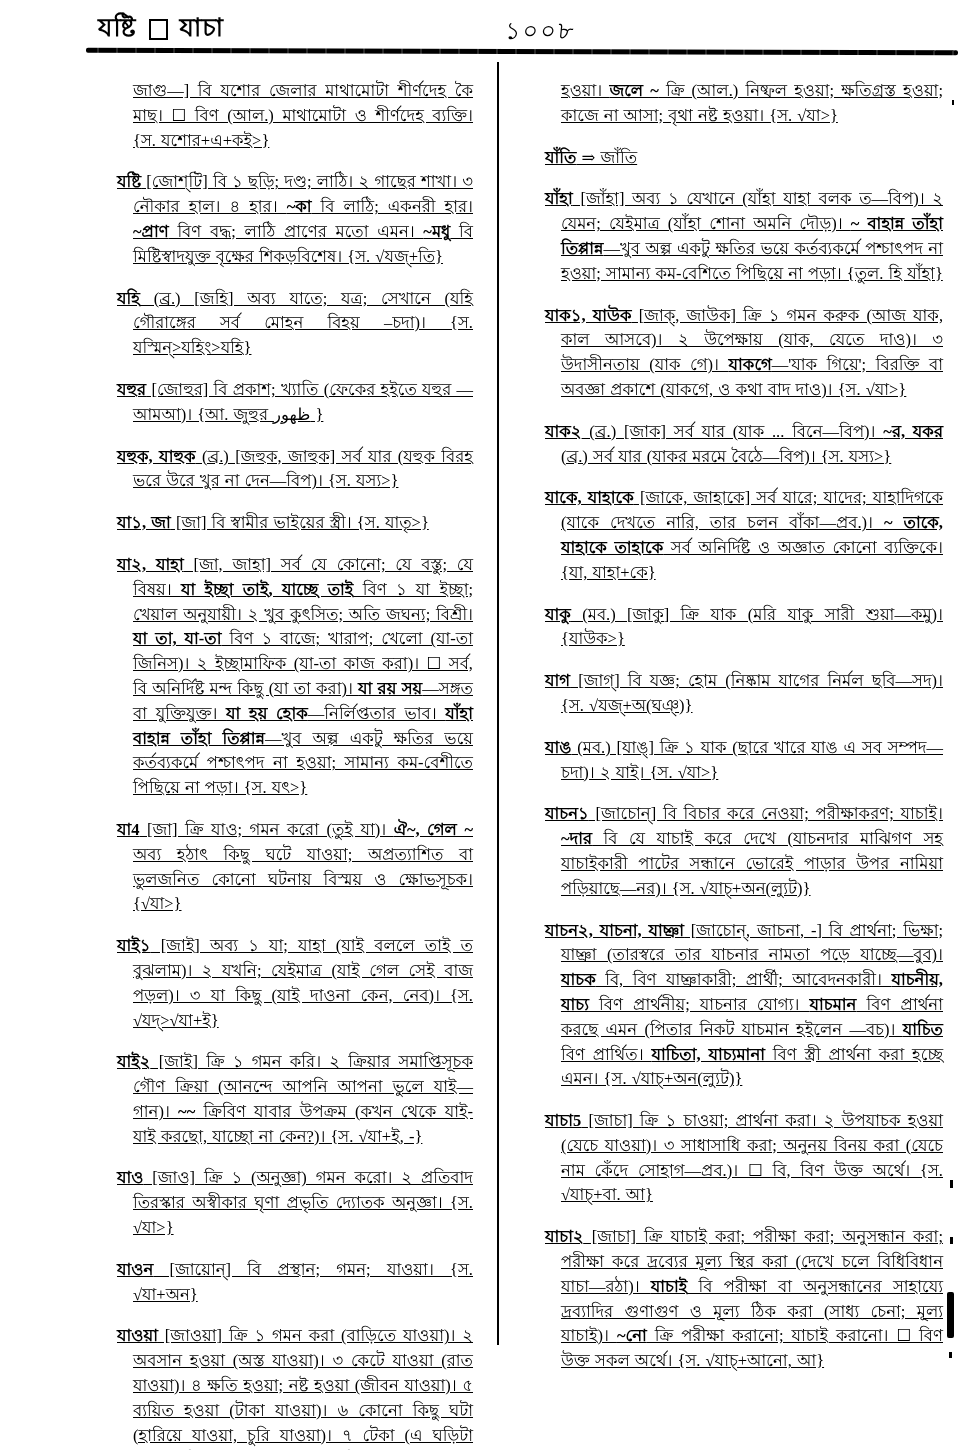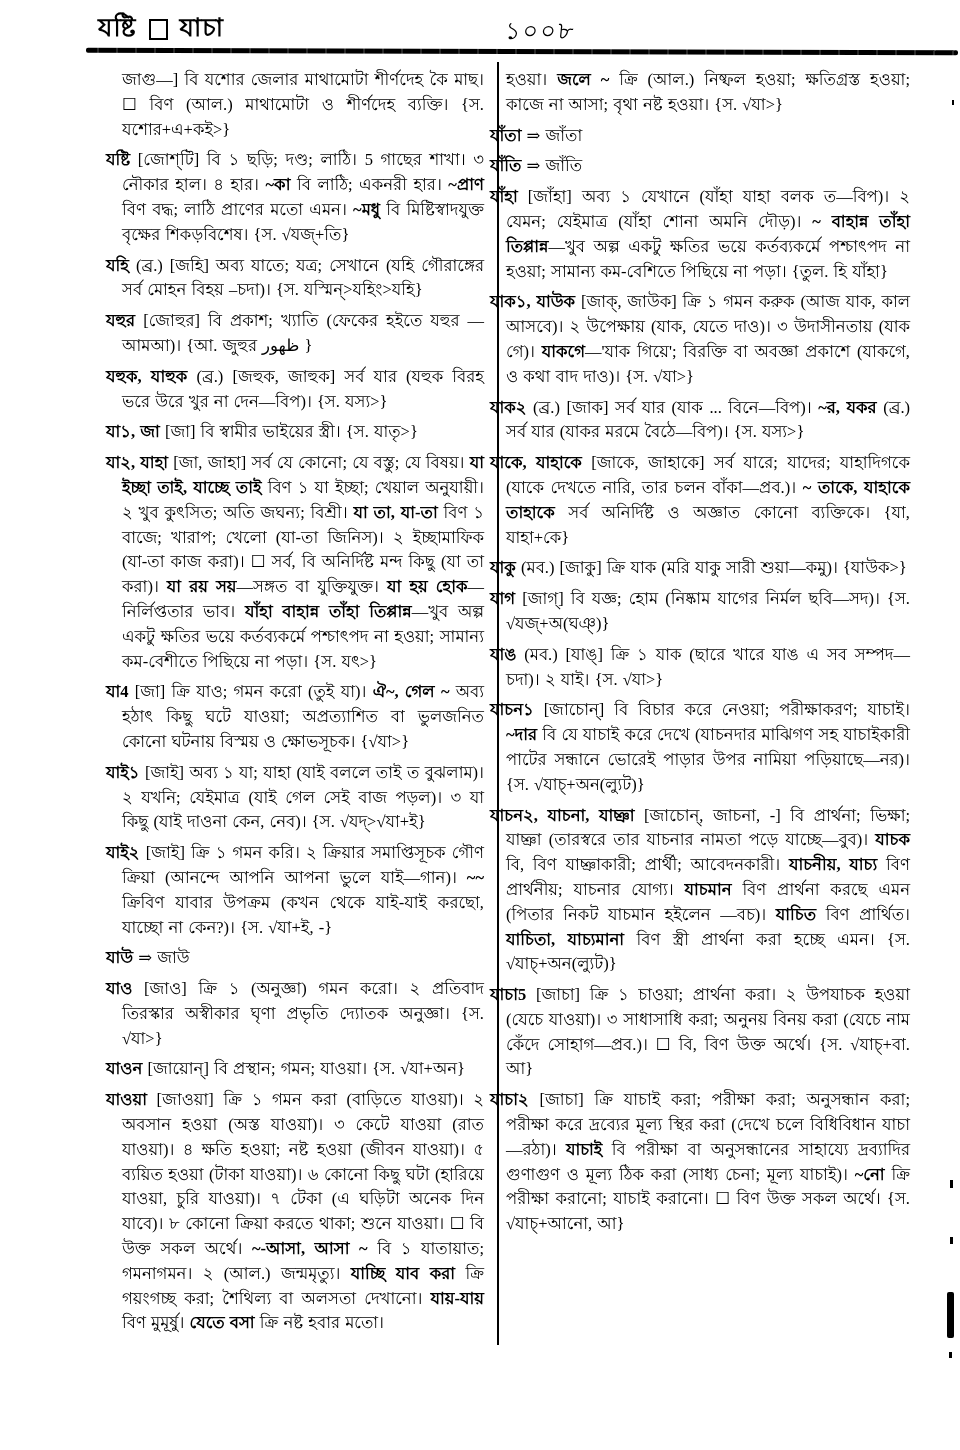--- a/index.html
+++ b/index.html
@@ -21,22 +21,22 @@
     transform:skewX(-6deg);
   }
   .head-rule{
     position:absolute;left:86px;top:49px;width:872px;height:5px;
     background:repeating-linear-gradient(92deg,#000 0 11px,#2a2a2a 11px 13px,#000 13px 19px);
     transform:rotate(0.15deg);border-radius:2px;
   }
   
   .col{position:absolute;top:62px;font-size:16.5px;line-height:24.8px;text-align:justify;}
   .col-left{left:100px;width:390px;}
-  .col-right{left:484px;width:432px;}
-  .entry{margin:6px;padding-left:16px;text-indent:-16px;word-spacing:1px;}
+  .col-right{left:528px;width:432px;}
+  .entry{margin:17px;padding-left:16px;text-indent:-16px;word-spacing:1px;text-decoration:underline;}
   .entry.cont{text-indent:0;}
   .entry b.hw{font-weight:bold;}
   .divider{position:absolute;left:497px;top:62px;width:2px;height:1283px;background:#000;}
   
   .artifact{position:absolute;background:#000;}
   .a1{left:947px;top:1292px;width:7px;height:46px;border-radius:2px;}
   .a2{left:950px;top:1180px;width:3px;height:8px;}
   .a3{left:950px;top:1237px;width:3px;height:7px;}
   .a4{left:949px;top:1352px;width:3px;height:6px;}
   .a5{left:952px;top:100px;width:2px;height:5px;}
@@ -51,38 +51,36 @@
     <span class="sep-box"></span>
     <span>যাচা</span>
   </div>
 
   <div class="pageno">১০০৮</div>
 
   <div class="head-rule"></div>
 
   <div class="col col-left" id="col-left">
       <p class="entry cont"><span>জাগু—] বি যশোর জেলার মাথামোটা শীর্ণদেহ কৈ মাছ। ☐ বিণ (আল.) মাথামোটা ও শীর্ণদেহ ব্যক্তি। {স. যশোর+এ+কই&gt;}</span></p>
-      <p class="entry"><b class="hw">যষ্টি</b><span> [জোশ্‌টি] বি ১ ছড়ি; দণ্ড; লাঠি। 5 গাছের শাখা। ৩ নৌকার হাল। ৪ হার। </span><b>~কা</b><span> বি লাঠি; একনরী হার। </span><b>~প্রাণ</b><span> বিণ বদ্ধ; লাঠি প্রাণের মতো এমন। </span><b>~মধু</b><span> বি মিষ্টিস্বাদযুক্ত বৃক্ষের শিকড়বিশেষ। {স. √যজ্+তি}</span></p>
+      <p class="entry"><b class="hw">যষ্টি</b><span> [জোশ্‌টি] বি ১ ছড়ি; দণ্ড; লাঠি। ২ গাছের শাখা। ৩ নৌকার হাল। ৪ হার। </span><b>~কা</b><span> বি লাঠি; একনরী হার। </span><b>~প্রাণ</b><span> বিণ বদ্ধ; লাঠি প্রাণের মতো এমন। </span><b>~মধু</b><span> বি মিষ্টিস্বাদযুক্ত বৃক্ষের শিকড়বিশেষ। {স. √যজ্+তি}</span></p>
       <p class="entry"><b class="hw">যহি</b><span> (ব্র.) [জহি] অব্য যাতে; যত্র; সেখানে (যহি গৌরাঙ্গের সর্ব মোহন বিহয় –চদা)। {স. যস্মিন্&gt;যহিং&gt;যহি}</span></p>
       <p class="entry"><b class="hw">যহুর</b><span> [জোহুর] বি প্রকাশ; খ্যাতি (ফেকের হইতে যহুর —আমআ)। {আ. জুহুর ظهور }</span></p>
       <p class="entry"><b class="hw">যহুক, যাহুক</b><span> (ব্র.) [জহুক, জাহুক] সর্ব যার (যহুক বিরহ ভরে উরে খুর না দেন—বিপ)। {স. যস্য&gt;}</span></p>
       <p class="entry"><b class="hw">যা১, জা</b><span> [জা] বি স্বামীর ভাইয়ের স্ত্রী। {স. যাতৃ&gt;}</span></p>
       <p class="entry"><b class="hw">যা২, যাহা</b><span> [জা, জাহা] সর্ব যে কোনো; যে বস্তু; যে বিষয়। </span><b>যা ইচ্ছা তাই, যাচ্ছে তাই</b><span> বিণ ১ যা ইচ্ছা; খেয়াল অনুযায়ী। ২ খুব কুৎসিত; অতি জঘন্য; বিশ্রী। </span><b>যা তা, যা-তা</b><span> বিণ ১ বাজে; খারাপ; খেলো (যা-তা জিনিস)। ২ ইচ্ছামাফিক (যা-তা কাজ করা)। ☐ সর্ব, বি অনির্দিষ্ট মন্দ কিছু (যা তা করা)। </span><b>যা রয় সয়</b><span>—সঙ্গত বা যুক্তিযুক্ত। </span><b>যা হয় হোক</b><span>—নির্লিপ্ততার ভাব। </span><b>যাঁহা বাহান্ন তাঁহা তিপ্পান্ন</b><span>—খুব অল্প একটু ক্ষতির ভয়ে কর্তব্যকর্মে পশ্চাৎপদ না হওয়া; সামান্য কম-বেশীতে পিছিয়ে না পড়া। {স. যৎ&gt;}</span></p>
       <p class="entry"><b class="hw">যা4</b><span> [জা] ক্রি যাও; গমন করো (তুই যা)। </span><b>ঐ~, গেল ~</b><span> অব্য হঠাৎ কিছু ঘটে যাওয়া; অপ্রত্যাশিত বা ভুলজনিত কোনো ঘটনায় বিস্ময় ও ক্ষোভসূচক। {√যা&gt;}</span></p>
       <p class="entry"><b class="hw">যাই১</b><span> [জাই] অব্য ১ যা; যাহা (যাই বললে তাই ত বুঝলাম)। ২ যখনি; যেইমাত্র (যাই গেল সেই বাজ পড়ল)। ৩ যা কিছু (যাই দাওনা কেন, নেব)। {স. √যদ্&gt;√যা+ই}</span></p>
       <p class="entry"><b class="hw">যাই২</b><span> [জাই] ক্রি ১ গমন করি। ২ ক্রিয়ার সমাপ্তিসূচক গৌণ ক্রিয়া (আনন্দে আপনি আপনা ভুলে যাই—গান)। </span><b>~~</b><span> ক্রিবিণ যাবার উপক্রম (কখন থেকে যাই-যাই করছো, যাচ্ছো না কেন?)। {স. √যা+ই, -}</span></p>
-      <p class="entry"><b class="hw">যাউ</b><span> ⇒ জাউ</span></p>
       <p class="entry"><b class="hw">যাও</b><span> [জাও] ক্রি ১ (অনুজ্ঞা) গমন করো। ২ প্রতিবাদ তিরস্কার অস্বীকার ঘৃণা প্রভৃতি দ্যোতক অনুজ্ঞা। {স. √যা&gt;}</span></p>
       <p class="entry"><b class="hw">যাওন</b><span> [জায়োন্] বি প্রস্থান; গমন; যাওয়া। {স. √যা+অন}</span></p>
       <p class="entry"><b class="hw">যাওয়া</b><span> [জাওয়া] ক্রি ১ গমন করা (বাড়িতে যাওয়া)। ২ অবসান হওয়া (অস্ত যাওয়া)। ৩ কেটে যাওয়া (রাত যাওয়া)। ৪ ক্ষতি হওয়া; নষ্ট হওয়া (জীবন যাওয়া)। ৫ ব্যয়িত হওয়া (টাকা যাওয়া)। ৬ কোনো কিছু ঘটা (হারিয়ে যাওয়া, চুরি যাওয়া)। ৭ টেকা (এ ঘড়িটা অনেক দিন যাবে)। ৮ কোনো ক্রিয়া করতে থাকা; শুনে যাওয়া। ☐ বি উক্ত সকল অর্থে। </span><b>~-আসা, আসা ~</b><span> বি ১ যাতায়াত; গমনাগমন। ২ (আল.) জন্মমৃত্যু। </span><b>যাচ্ছি যাব করা</b><span> ক্রি গয়ংগচ্ছ করা; শৈথিল্য বা অলসতা দেখানো। </span><b>যায়-যায়</b><span> বিণ মুমূর্ষু। </span><b>যেতে বসা</b><span> ক্রি নষ্ট হবার মতো।</span></p>
     </div>
   <div class="divider"></div>
   <div class="col col-right" id="col-right">
       <p class="entry cont"><span>হওয়া। </span><b>জলে ~</b><span> ক্রি (আল.) নিষ্ফল হওয়া; ক্ষতিগ্রস্ত হওয়া; কাজে না আসা; বৃথা নষ্ট হওয়া। {স. √যা&gt;}</span></p>
-      <p class="entry"><b class="hw">যাঁতা</b><span> ⇒ জাঁতা</span></p>
       <p class="entry"><b class="hw">যাঁতি</b><span> ⇒ জাঁতি</span></p>
       <p class="entry"><b class="hw">যাঁহা</b><span> [জাঁহা] অব্য ১ যেখানে (যাঁহা যাহা বলক ত—বিপ)। ২ যেমন; যেইমাত্র (যাঁহা শোনা অমনি দৌড়)। </span><b>~ বাহান্ন তাঁহা তিপ্পান্ন</b><span>—খুব অল্প একটু ক্ষতির ভয়ে কর্তব্যকর্মে পশ্চাৎপদ না হওয়া; সামান্য কম-বেশিতে পিছিয়ে না পড়া। {তুল. হি যাঁহা}</span></p>
       <p class="entry"><b class="hw">যাক১, যাউক</b><span> [জাক্, জাউক] ক্রি ১ গমন করুক (আজ যাক, কাল আসবে)। ২ উপেক্ষায় (যাক, যেতে দাও)। ৩ উদাসীনতায় (যাক গে)। </span><b>যাকগে</b><span>—'যাক গিয়ে'; বিরক্তি বা অবজ্ঞা প্রকাশে (যাকগে, ও কথা বাদ দাও)। {স. √যা&gt;}</span></p>
       <p class="entry"><b class="hw">যাক২</b><span> (ব্র.) [জাক] সর্ব যার (যাক ... বিনে—বিপ)। </span><b>~র, যকর</b><span> (ব্র.) সর্ব যার (যাকর মরমে বৈঠে—বিপ)। {স. যস্য&gt;}</span></p>
       <p class="entry"><b class="hw">যাকে, যাহাকে</b><span> [জাকে, জাহাকে] সর্ব যারে; যাদের; যাহাদিগকে (যাকে দেখতে নারি, তার চলন বাঁকা—প্রব.)। </span><b>~ তাকে, যাহাকে তাহাকে</b><span> সর্ব অনির্দিষ্ট ও অজ্ঞাত কোনো ব্যক্তিকে। {যা, যাহা+কে}</span></p>
       <p class="entry"><b class="hw">যাকু</b><span> (মব.) [জাকু] ক্রি যাক (মরি যাকু সারী শুয়া—কমু)। {যাউক&gt;}</span></p>
       <p class="entry"><b class="hw">যাগ</b><span> [জাগ্] বি যজ্ঞ; হোম (নিষ্কাম যাগের নির্মল ছবি—সদ)। {স. √যজ্+অ(ঘঞ্)}</span></p>
       <p class="entry"><b class="hw">যাঙ</b><span> (মব.) [যাঙ্] ক্রি ১ যাক (ছারে খারে যাঙ এ সব সম্পদ—চদা)। ২ যাই। {স. √যা&gt;}</span></p>
       <p class="entry"><b class="hw">যাচন১</b><span> [জাচোন্] বি বিচার করে নেওয়া; পরীক্ষাকরণ; যাচাই। </span><b>~দার</b><span> বি যে যাচাই করে দেখে (যাচনদার মাঝিগণ সহ যাচাইকারী পাটের সন্ধানে ভোরেই পাড়ার উপর নামিয়া পড়িয়াছে—নর)। {স. √যাচ্+অন(ল্যুট)}</span></p>
       <p class="entry"><b class="hw">যাচন২, যাচনা, যাচ্ঞা</b><span> [জাচোন্, জাচনা, -] বি প্রার্থনা; ভিক্ষা; যাচ্ঞা (তারস্বরে তার যাচনার নামতা পড়ে যাচ্ছে—বুব)। </span><b>যাচক</b><span> বি, বিণ যাচ্ঞাকারী; প্রার্থী; আবেদনকারী। </span><b>যাচনীয়, যাচ্য</b><span> বিণ প্রার্থনীয়; যাচনার যোগ্য। </span><b>যাচমান</b><span> বিণ প্রার্থনা করছে এমন (পিতার নিকট যাচমান হইলেন —বচ)। </span><b>যাচিত</b><span> বিণ প্রার্থিত। </span><b>যাচিতা, যাচ্যমানা</b><span> বিণ স্ত্রী প্রার্থনা করা হচ্ছে এমন। {স. √যাচ্+অন(ল্যুট)}</span></p>

